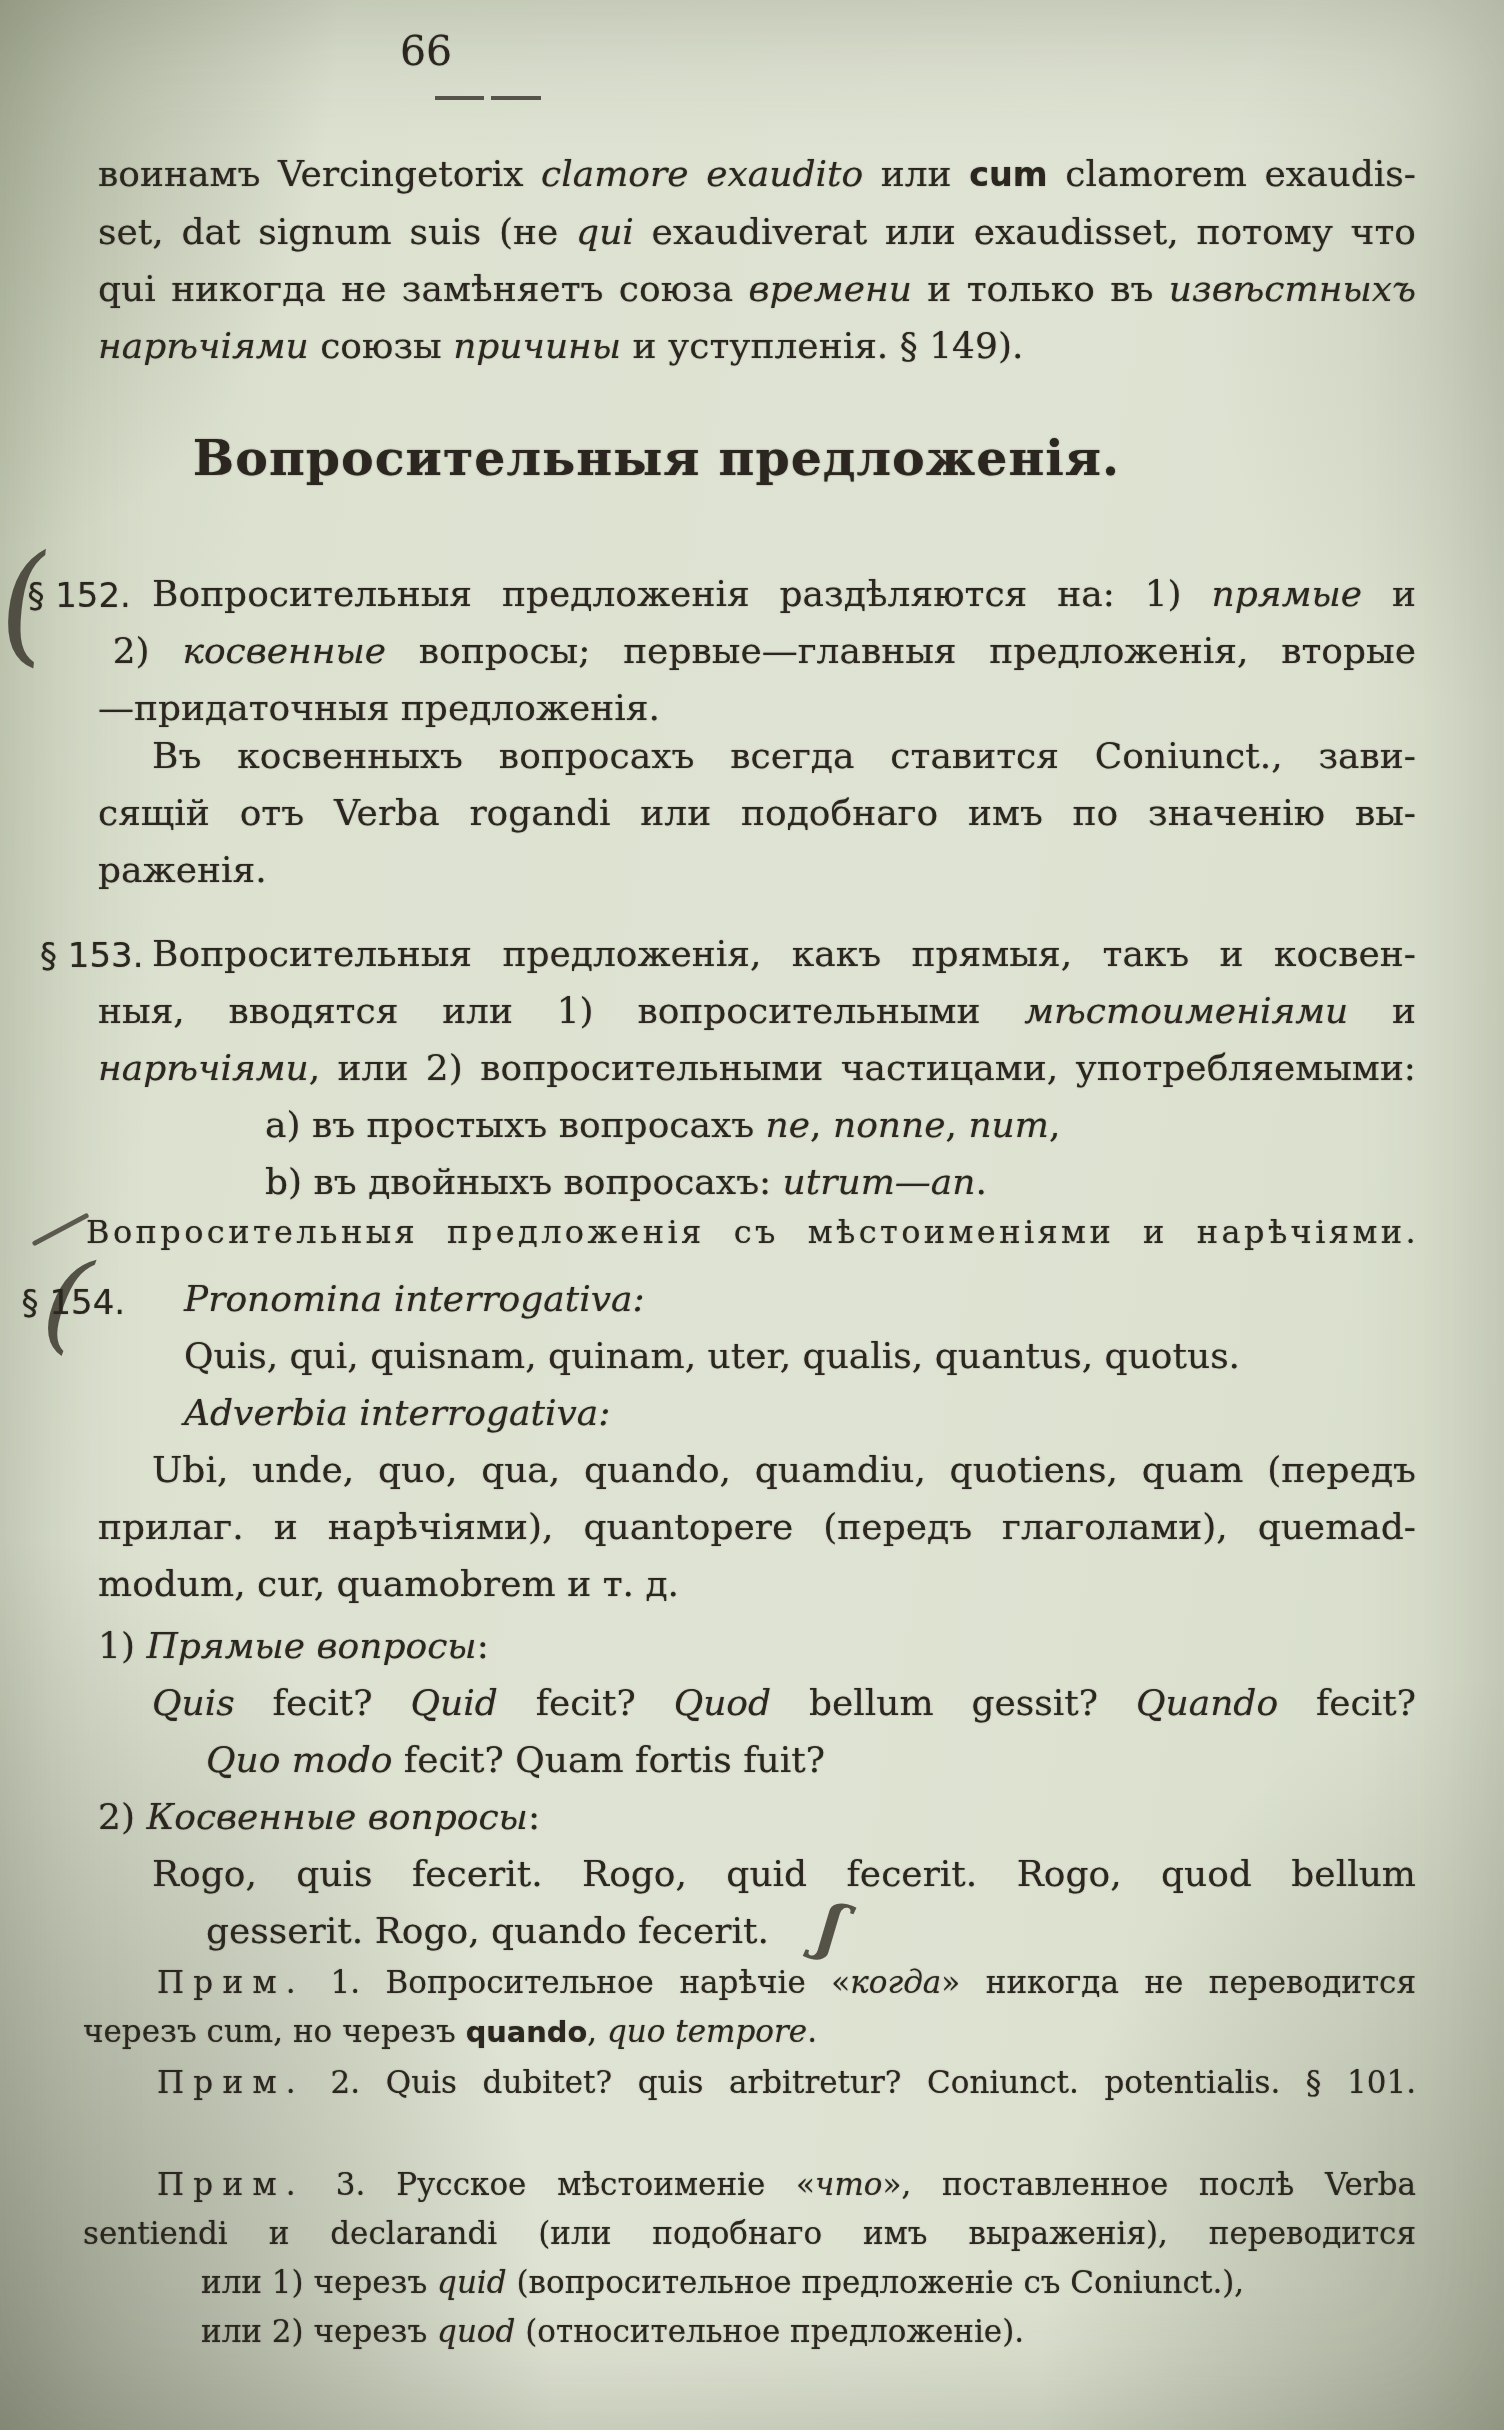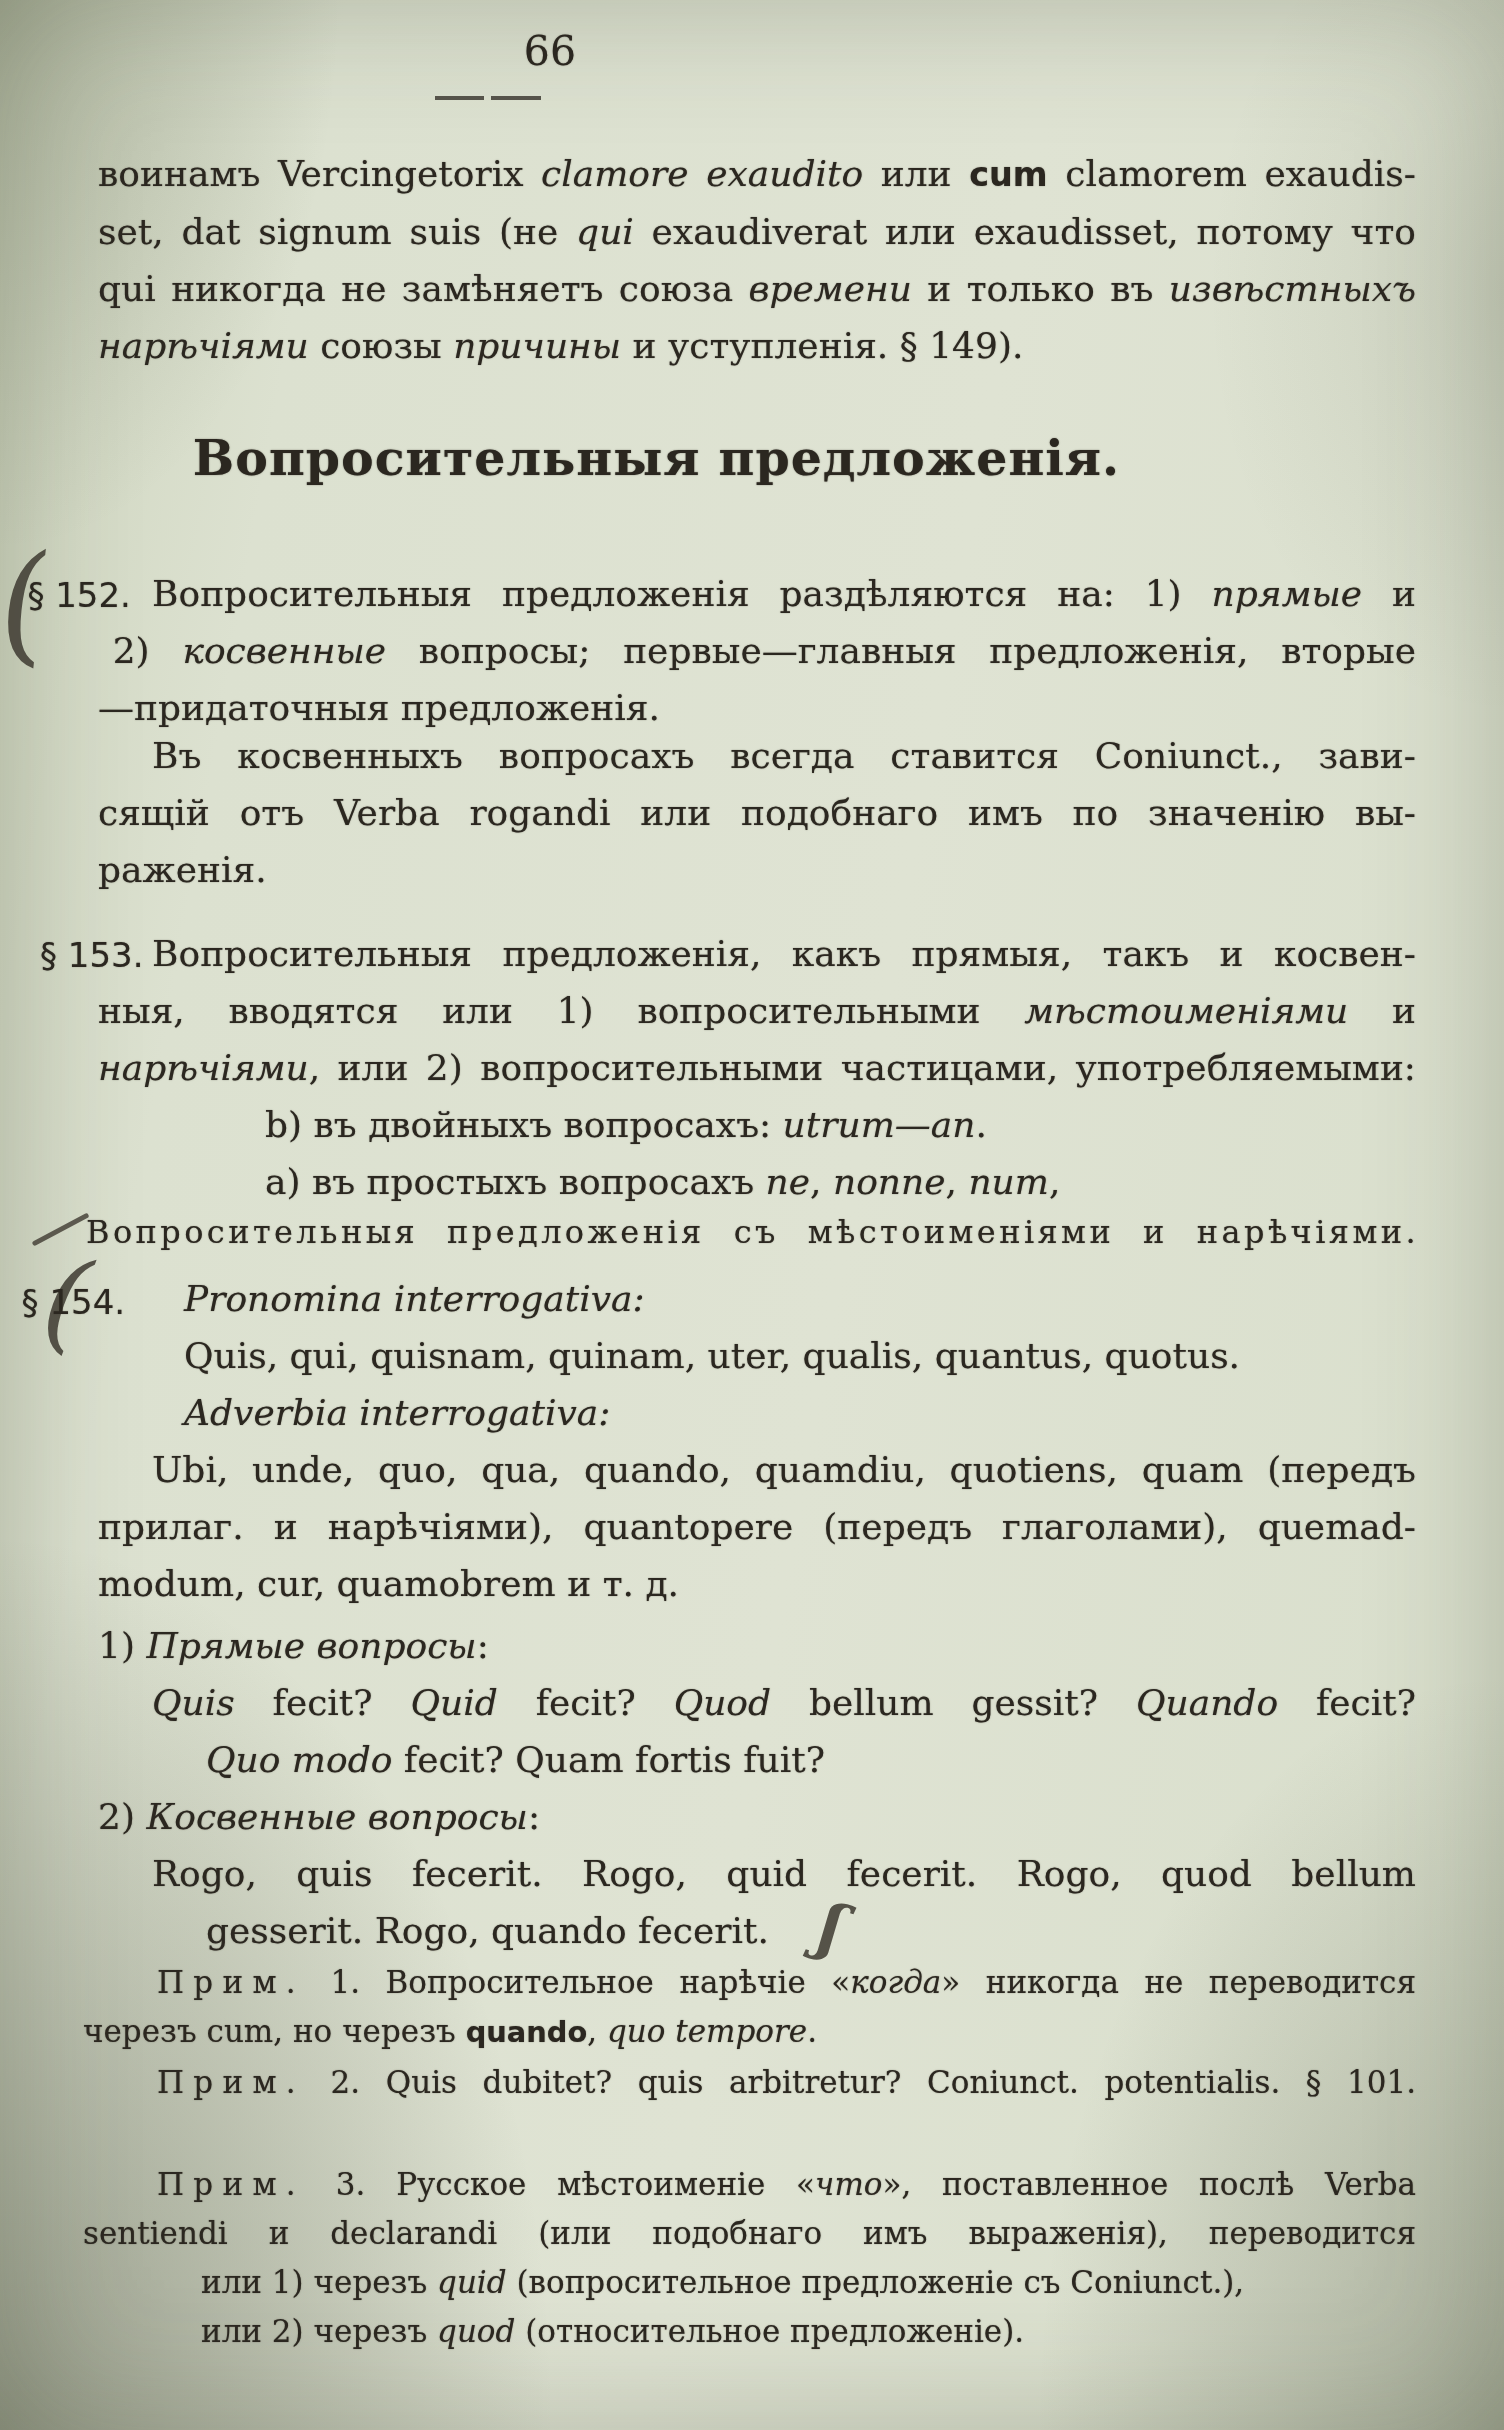--- a/index.html
+++ b/index.html
@@ -28,21 +28,21 @@
   .note .line{font-size:31px;line-height:49px;}
   .j{text-align:justify;text-align-last:justify;}
   .ind15{padding-left:14.7px}.ind40{padding-left:118px}.ind55{padding-left:54px}
   .ind75{padding-left:74px}.ind88{padding-left:86px}.ind110{padding-left:108px}
   .ind170{padding-left:167px}.ind245{padding-left:240px}
   .s-i{font-style:italic;}
   .s-b{font-family:"DejaVu Sans","Liberation Sans",sans-serif;font-weight:700;font-size:.93em;}
   .s-ls{letter-spacing:.30em;}
   .pageno{
     position:absolute;left:400px;top:27.4px;width:176px;
-    text-align:right;font-size:41px;
+    text-align:left;font-size:41px;
     text-shadow:0 0 1.3px rgba(43,38,28,.55);
   }
   .pagerule{
     position:absolute;left:435px;top:96px;width:106px;height:3.9px;
     background:linear-gradient(to right,#35312a 0 46%,transparent 46% 53%,#35312a 53% 100%);
     opacity:.8;
   }
   .heading{
     position:absolute;left:98px;top:429px;width:1117px;
     text-align:center;font-size:49px;font-weight:700;
@@ -106,22 +106,22 @@
     <div class="line j ind55"><span>Въ косвенныхъ вопросахъ всегда ставится Coniunct., зави-</span></div>
     <div class="line j"><span>сящій отъ Verba rogandi или подобнаго имъ по значенію вы-</span></div>
     <div class="line"><span>раженія.</span></div>
   </div>
 
   <div class="seclabel" style="left:40px;top:927px">§ 153.</div>
   <div class="blk" style="top:925px">
     <div class="line j ind55"><span>Вопросительныя предложенія, какъ прямыя, такъ и косвен-</span></div>
     <div class="line j"><span>ныя, вводятся или 1) вопросительными </span><span class="s-i">мѣстоименіями</span><span> и</span></div>
     <div class="line j"><span class="s-i">нарѣчіями</span><span>, или 2) вопросительными частицами, употребляемыми:</span></div>
+    <div class="line ind170"><span>a) въ простыхъ вопросахъ </span><span class="s-i">ne</span><span>, </span><span class="s-i">nonne</span><span>, </span><span class="s-i">num</span><span>,</span></div>
     <div class="line ind170"><span>b) въ двойныхъ вопросахъ: </span><span class="s-i">utrum—an</span><span>.</span></div>
-    <div class="line ind170"><span>a) въ простыхъ вопросахъ </span><span class="s-i">ne</span><span>, </span><span class="s-i">nonne</span><span>, </span><span class="s-i">num</span><span>,</span></div>
   </div>
 
   <div class="subhead">Вопросительныя предложенія съ мѣстоименіями и нарѣчіями.</div>
 
   <div class="seclabel" style="left:21.6px;top:1274px">§ 154.</div>
   <div class="blk" style="top:1270px">
     <div class="line ind88"><span class="s-i">Pronomina interrogativa:</span></div>
     <div class="line ind88"><span>Quis, qui, quisnam, quinam, uter, qualis, quantus, quotus.</span></div>
     <div class="line ind88"><span class="s-i">Adverbia interrogativa:</span></div>
     <div class="line j ind55"><span>Ubi, unde, quo, qua, quando, quamdiu, quotiens, quam (передъ</span></div>

